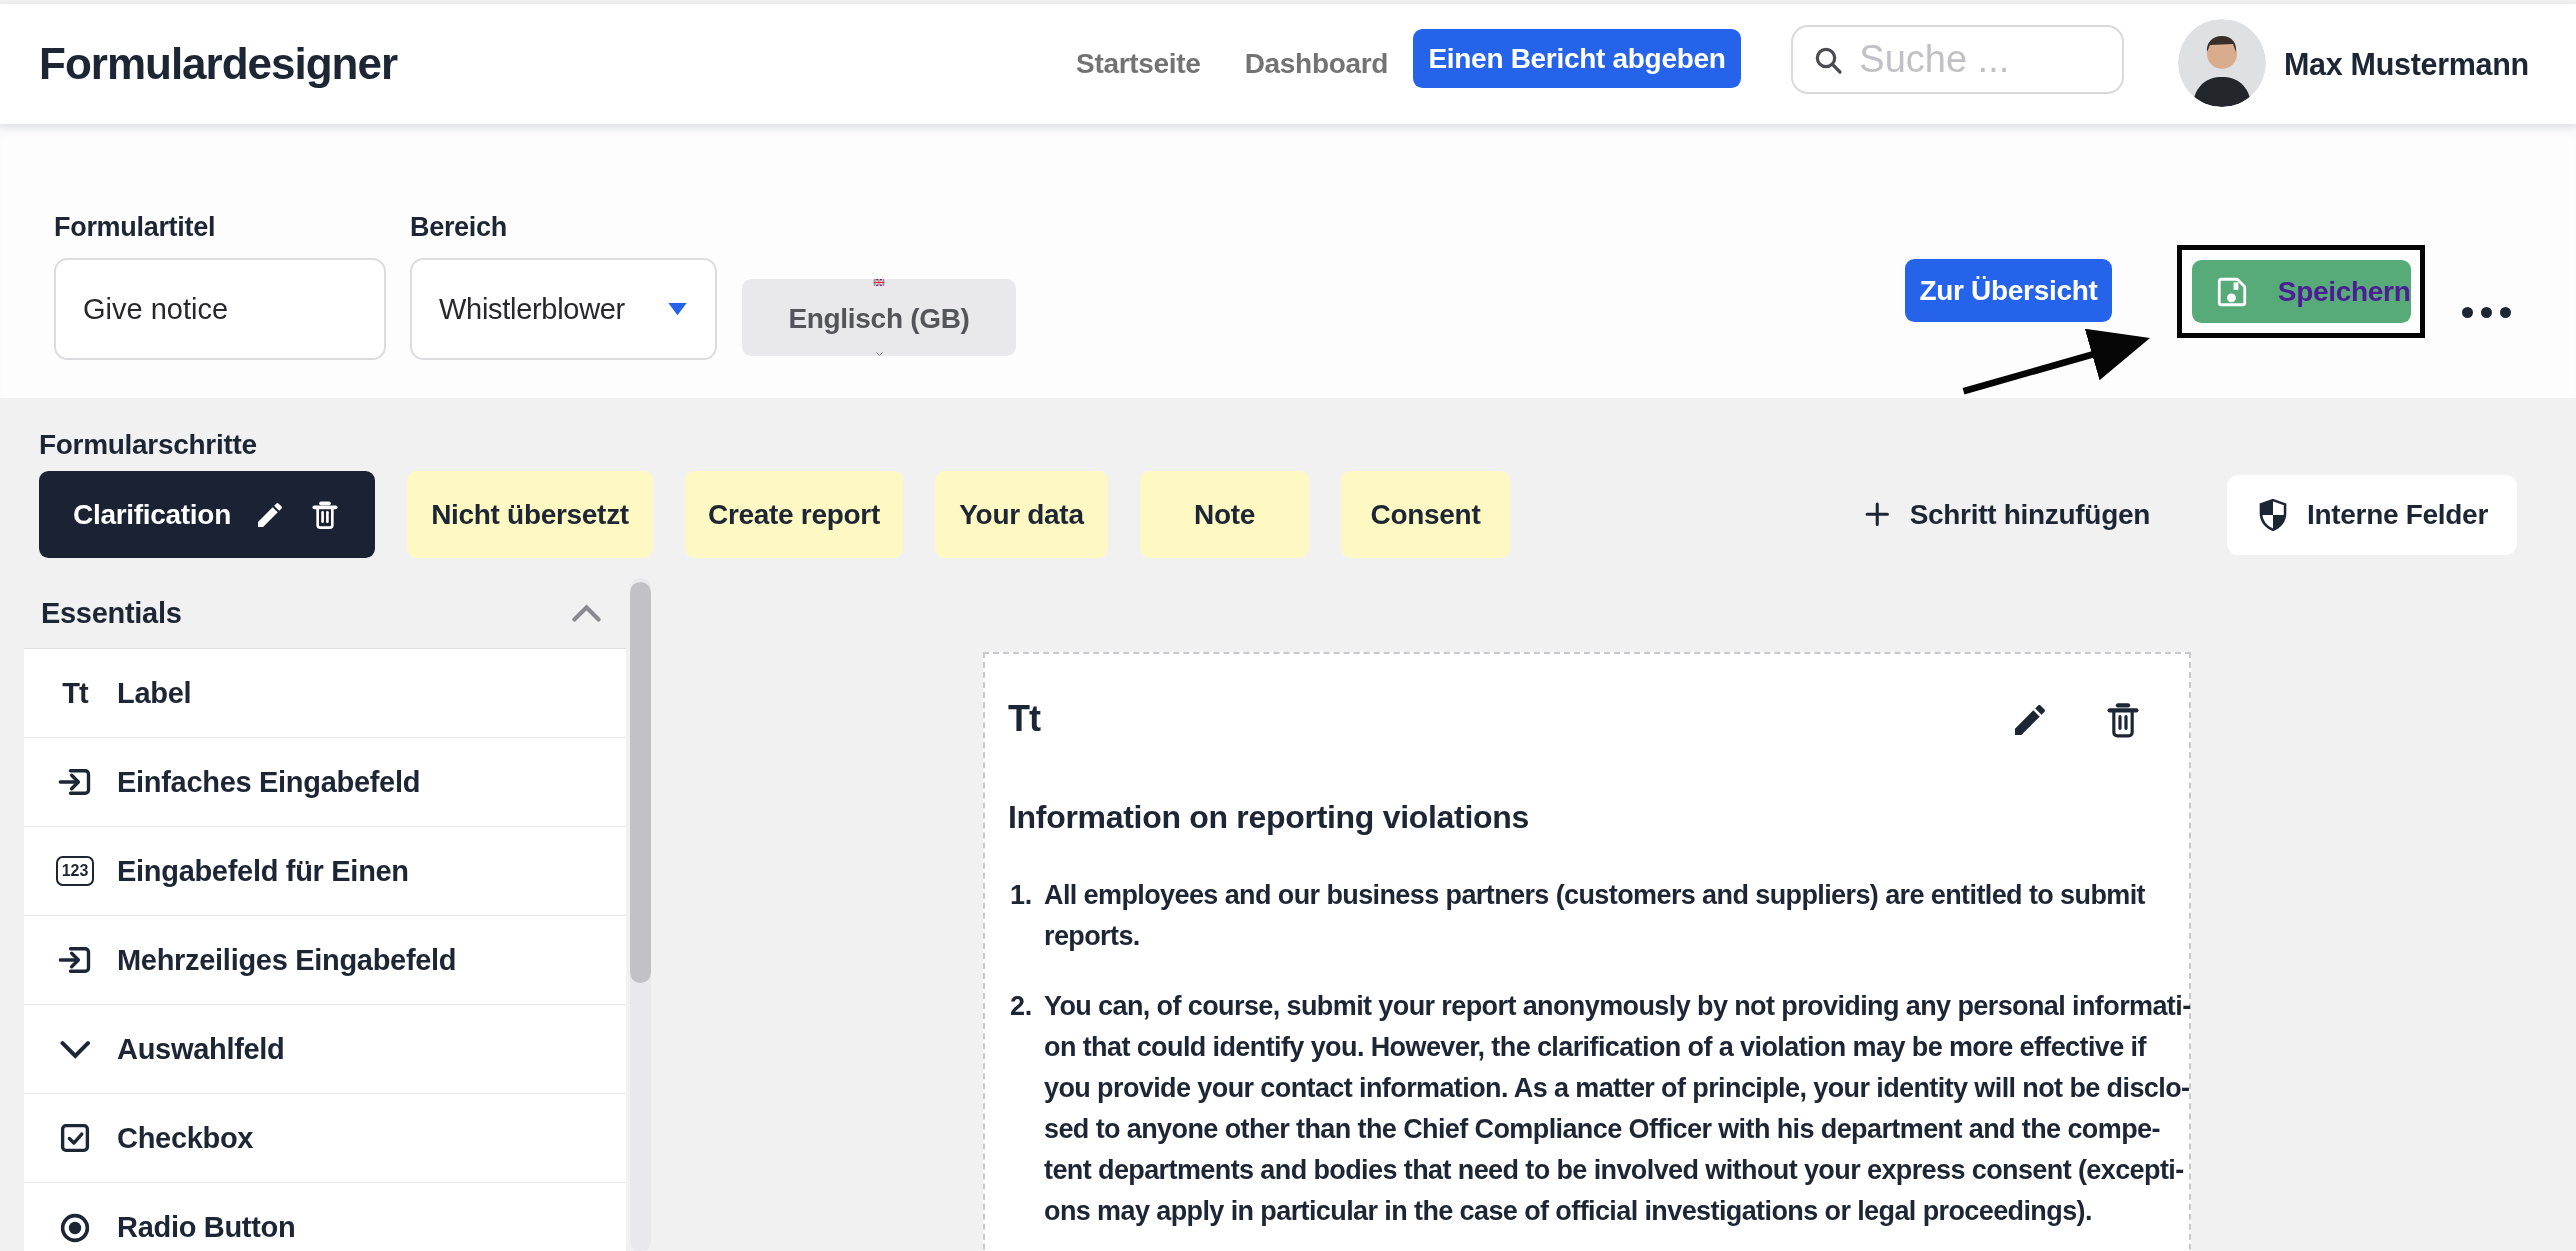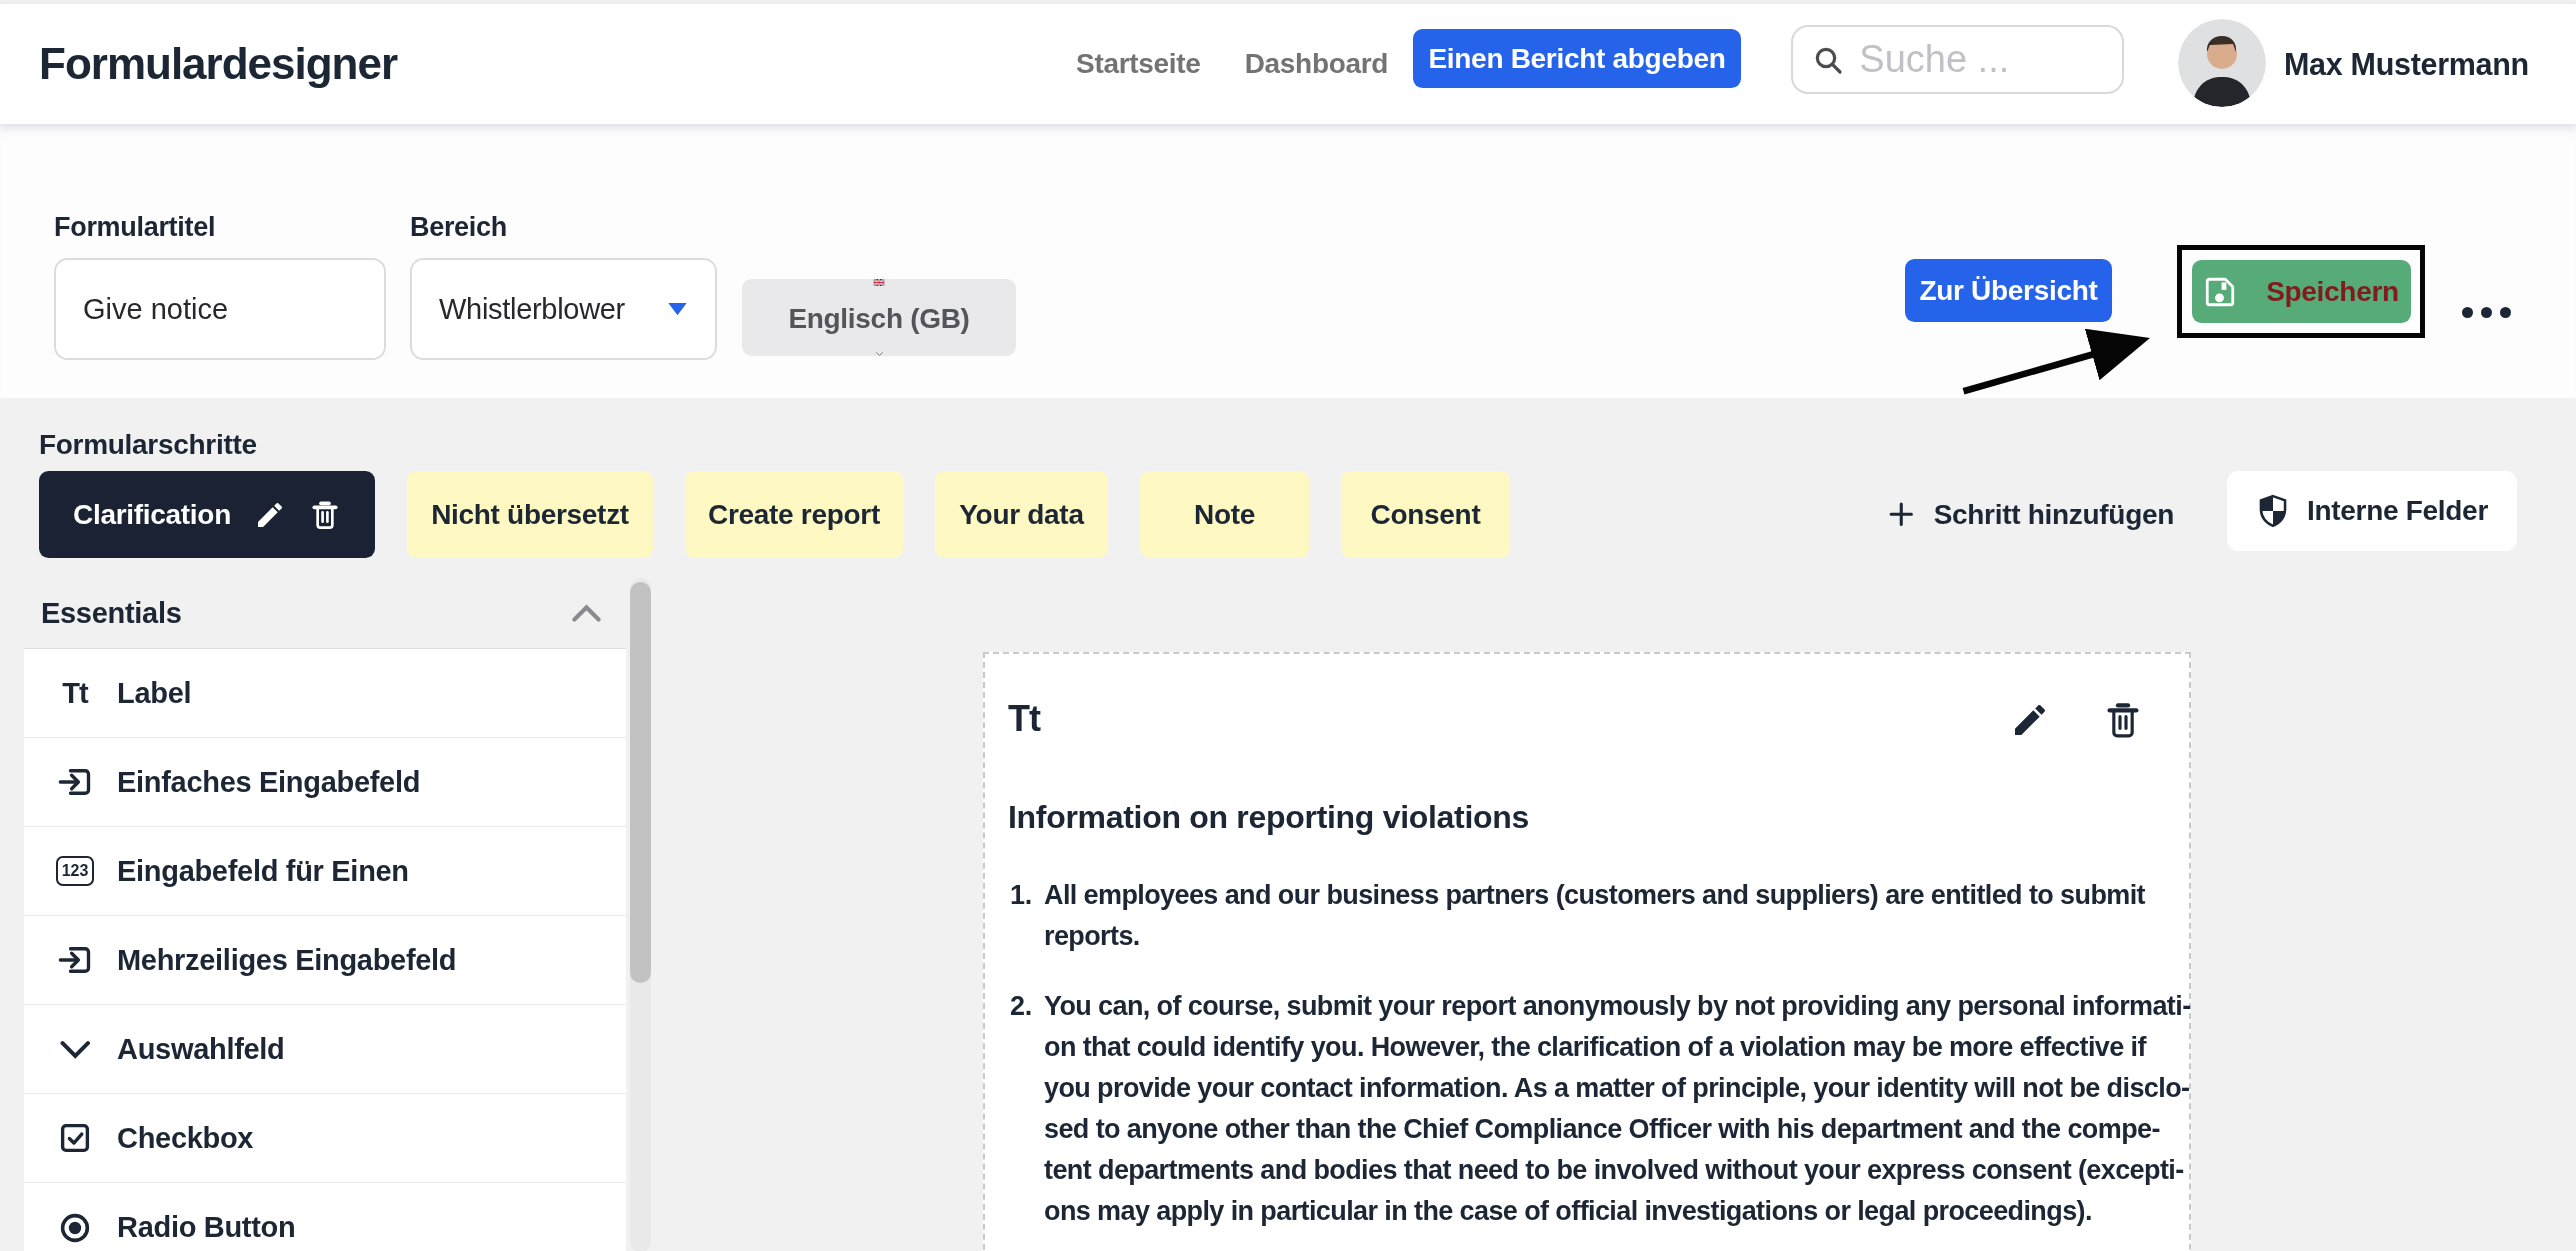--- a/index.html
+++ b/index.html
@@ -50,23 +50,23 @@
   .select-box { display:flex; align-items:center; justify-content:space-between; cursor:pointer; }
   .lang-pill { position:absolute; left:742px; top:159px; width:274px; height:77px;
     background:#e9e9eb; border-radius:9.5px; display:flex; align-items:center;
     padding:0 23px; gap:17px; cursor:pointer;flex-direction:column; }
   .lang-pill .lang-text { font-size:28px; font-weight:700; color:#54545b; }
   .btn-overview { position:absolute; left:1905px; top:139px; width:207px; height:63px;
     background:#2563eb; color:#fff; border:none; border-radius:9.5px;
     font-family:inherit; font-size:28px; font-weight:700; letter-spacing:-0.3px; cursor:pointer; }
   .save-annotation { position:absolute; left:2177px; top:125px; width:248px; height:93px;
     border:5.7px solid #050505; display:flex; align-items:center; justify-content:center; }
-  .btn-save { width:219px; height:63px; background:#57ab78; color:#7f1d1d; border:none;
+  .btn-save { width:219px; height:63px; background:#57ab78; color:#4c1d95; border:none;
     border-radius:9.5px; font-family:inherit; font-size:28px; font-weight:700;
-    display:flex; align-items:center; justify-content:center; gap:29px;
+    display:flex; align-items:center; justify-content:flex-end; gap:29px;
     letter-spacing:-0.3px; cursor:pointer; }
   .more-dots { position:absolute; left:2462px; top:181px; height:23px;
     display:flex; align-items:center; gap:7.6px; cursor:pointer; }
   .more-dots span { width:11.4px; height:11.4px; border-radius:50%; background:#1d2634; display:block; }
 
   
   .arrow-overlay { position:absolute; inset:0; z-index:40; pointer-events:none; }
 
   
   .content { position:absolute; left:0; top:398px; width:2576px; height:854px;
@@ -74,21 +74,21 @@
   .section-label { position:absolute; left:39px; top:30.5px; font-size:28px; font-weight:700; }
   .tabs { position:absolute; left:39px; top:73px; display:flex; gap:32px; }
   .tab { height:87px; border-radius:9.5px; background:#fef9c3; display:flex;
     align-items:center; justify-content:center; font-size:28px; font-weight:700;
     cursor:pointer; }
   .tab.active { background:#1a2233; color:#fff; gap:23px; padding:0 29px; }
   .tab.active .ticon { display:flex; cursor:pointer; }
   .t1{width:336px;} .t2{width:246px;} .t3{width:218px;} .t4{width:173px;}
   .t5{width:169px;} .t6{width:169px;}
   .steps-right { position:absolute; right:59px; top:73px; height:87px;
-    display:flex; gap:53px; }
+    display:flex; align-items:center; gap:77px; }
   .add-step { display:flex; align-items:center; gap:17px; font-size:28px;
     font-weight:700; cursor:pointer; background:none; border:none;
     font-family:inherit; color:#1d2634; letter-spacing:-0.3px; }
   .internal-pill { height:80px; padding:0 29px; background:#fff; border:none;
     border-radius:11.4px; display:flex; align-items:center; gap:17px;
     font-family:inherit; font-size:28px; font-weight:700; color:#1d2634;
     letter-spacing:-0.3px; cursor:pointer; }
 
   
   .sb-header { position:absolute; left:24px; top:180px; width:602px; height:71px;

